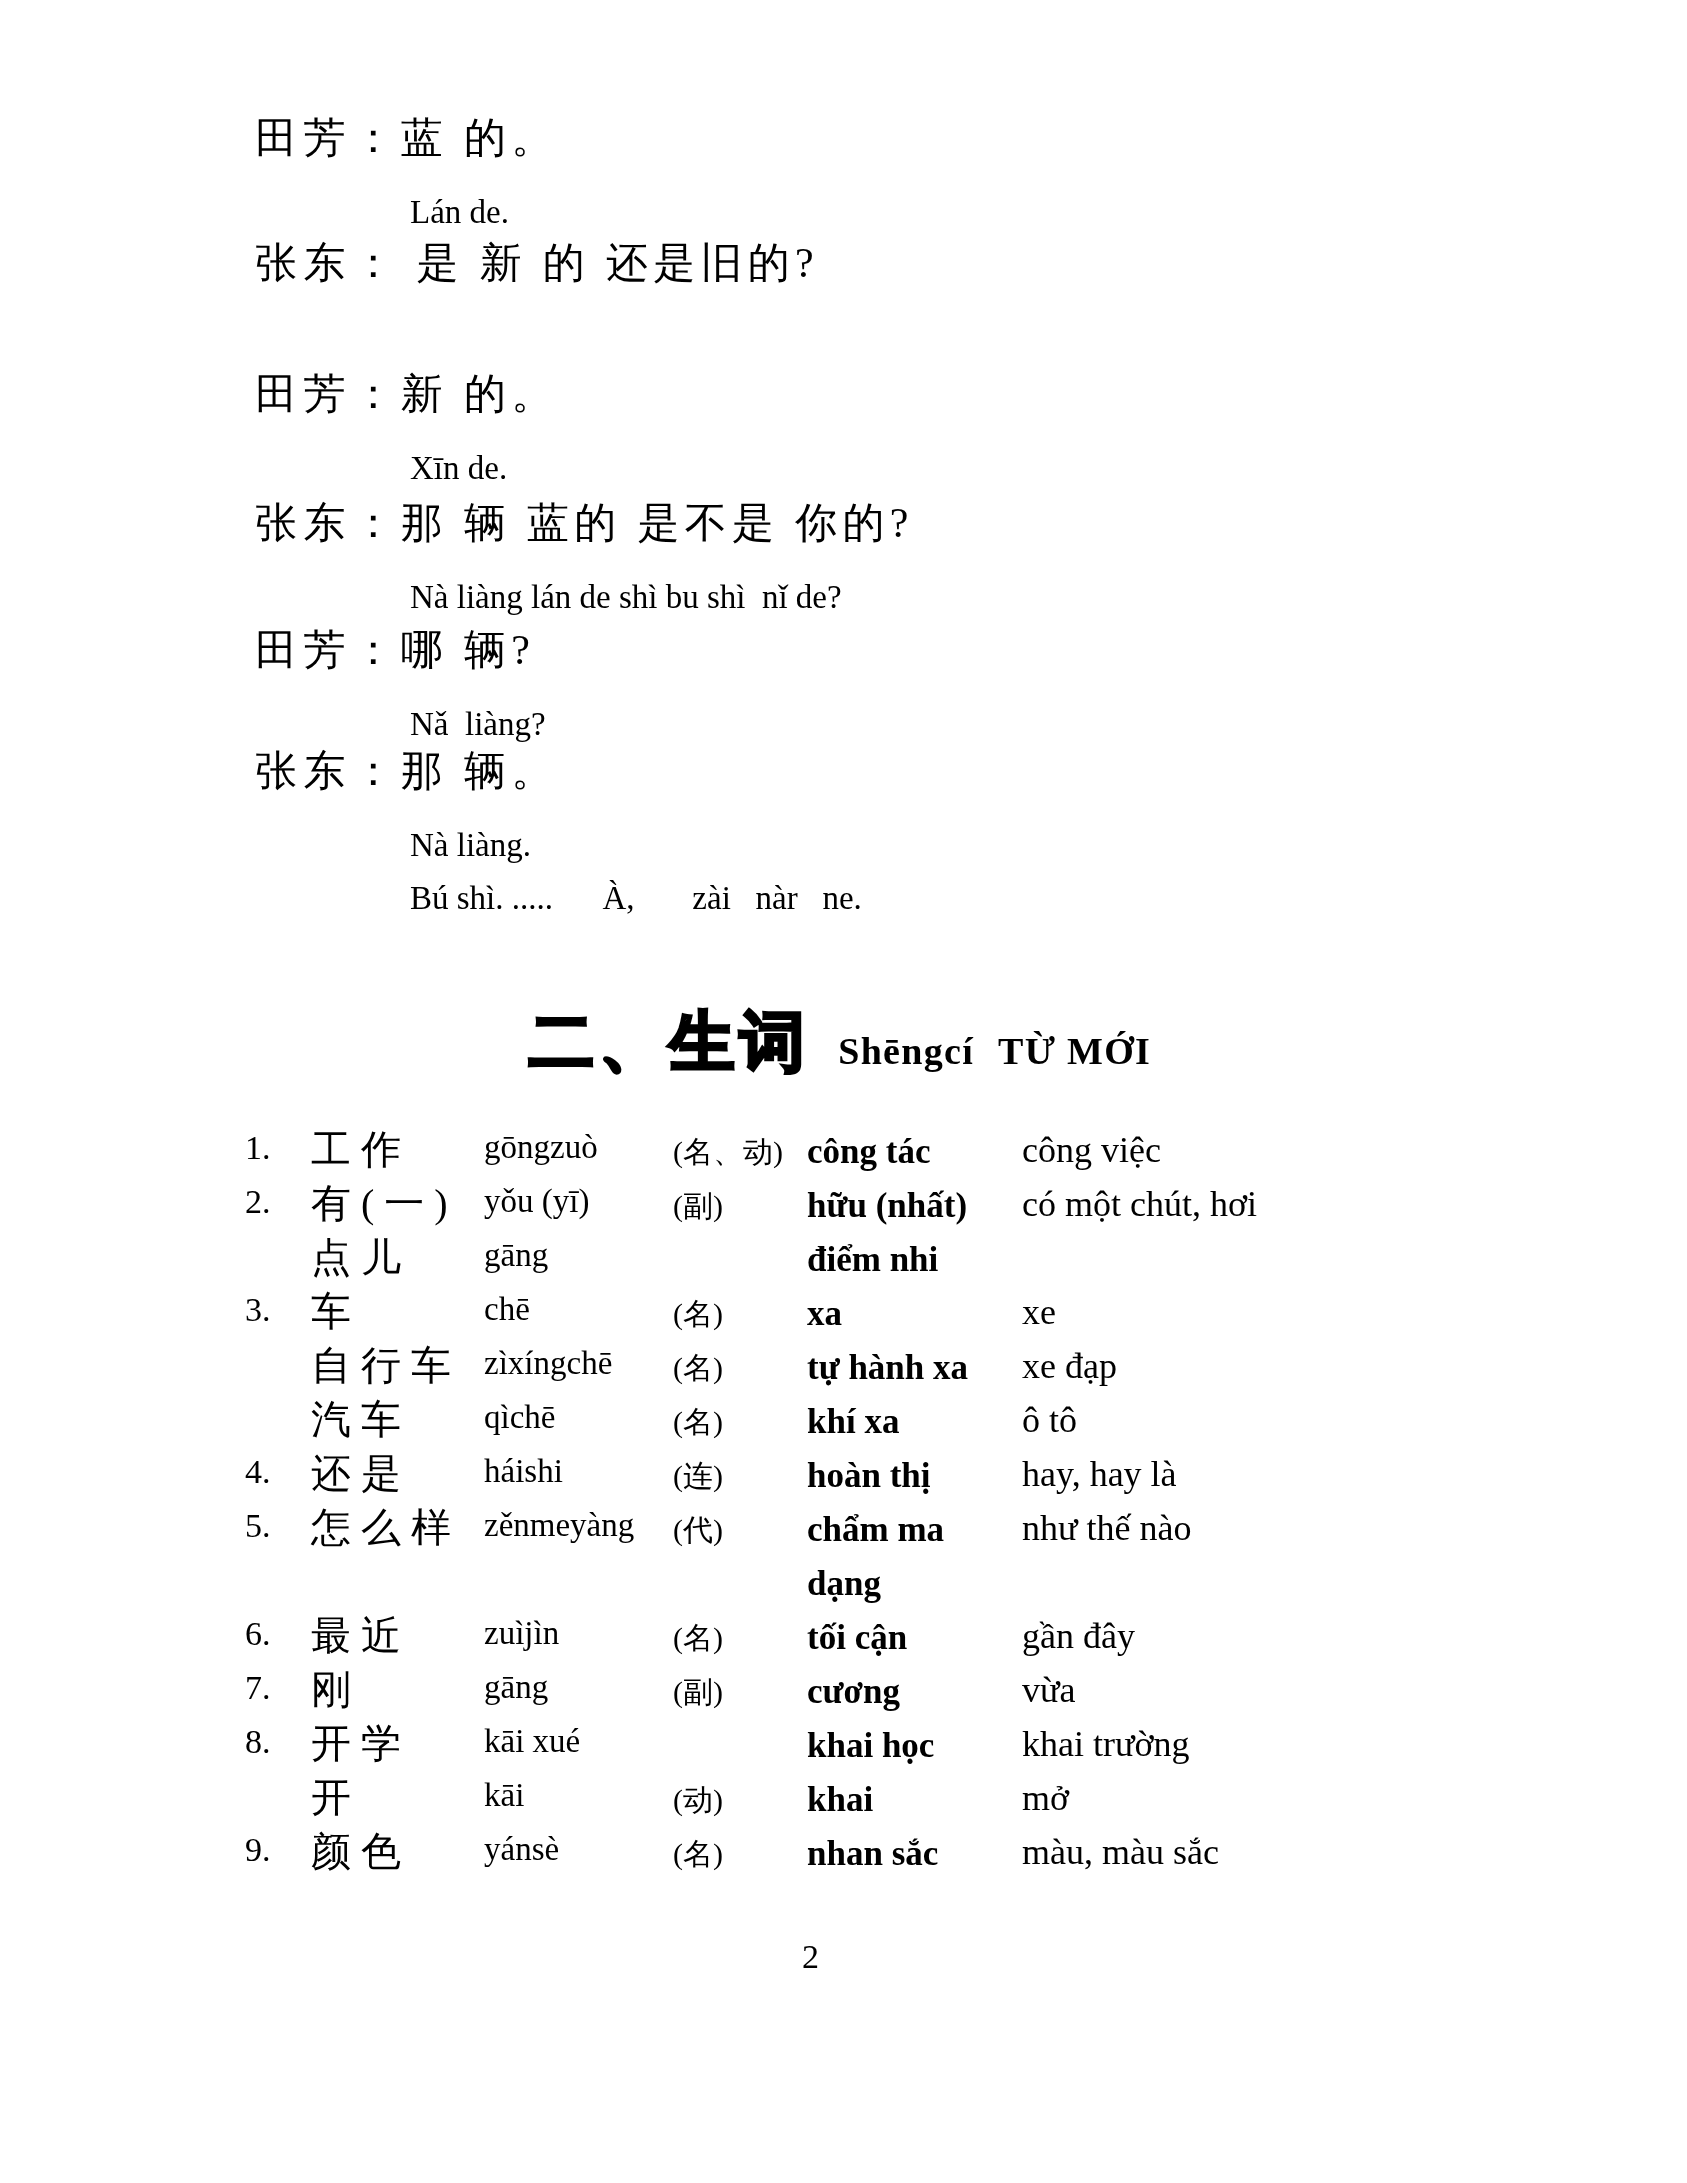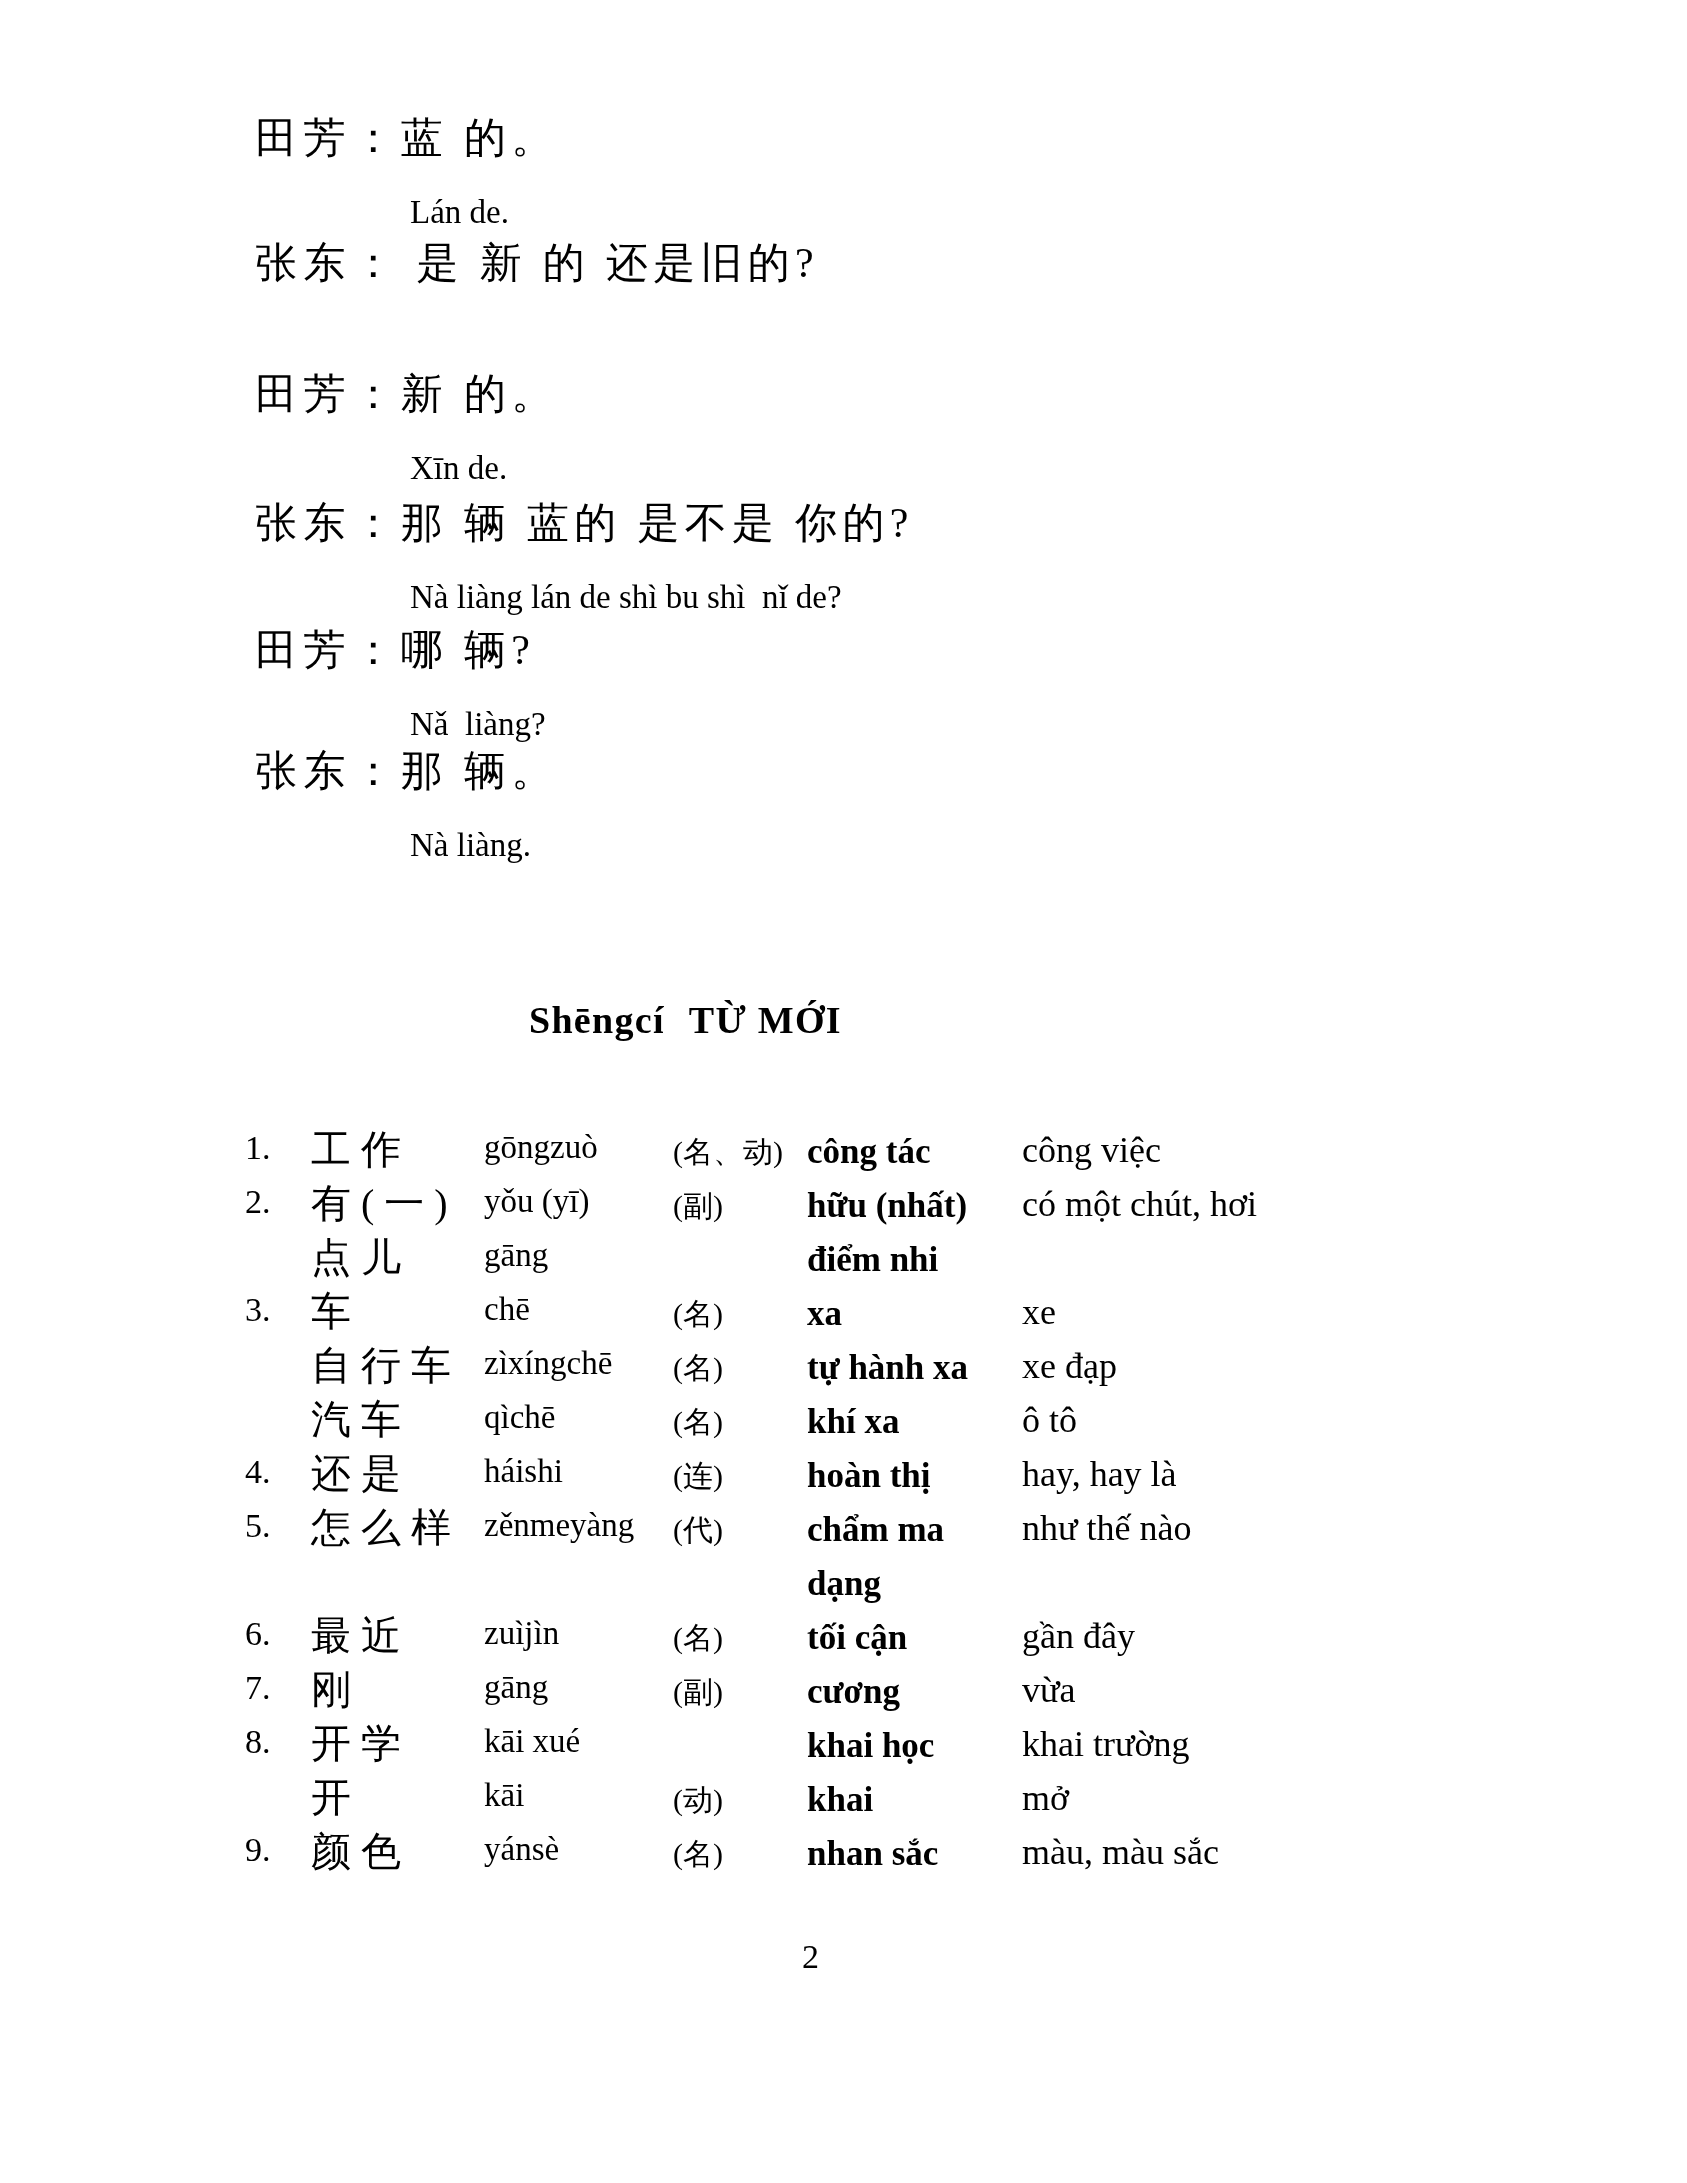--- a/index.html
+++ b/index.html
@@ -135,25 +135,27 @@
     <div class="hanzi-line"><span class="speaker">田芳：</span><span>哪 辆?</span></div>
     <div class="pinyin-line">Nǎ  liàng?</div>
   </div>
 
   <div class="dialogue-pair" style="top:726px">
     <div class="hanzi-line"><span class="speaker">张东：</span><span>那 辆。</span></div>
     <div class="pinyin-line">Nà liàng.</div>
   </div>
 
   <div class="dialogue-pair" style="top:848px">
+    <div class="pinyin-line">Bú shì. .....      À,       zài   nàr   ne.</div>
   </div>
 
 </section>
 
 <div class="section-heading">
+  <span class="heading-hanzi">二、生词</span>
   <span class="heading-latin">Shēngcí</span>
   <span class="heading-latin">TỪ MỚI</span>
 </div>
 
 <div class="vocab-table">
 
   <div class="v-num">1.</div>
   <div class="v-hanzi">工作</div>
   <div class="v-pinyin">gōngzuò</div>
   <div class="v-pos">(名、动)</div>

